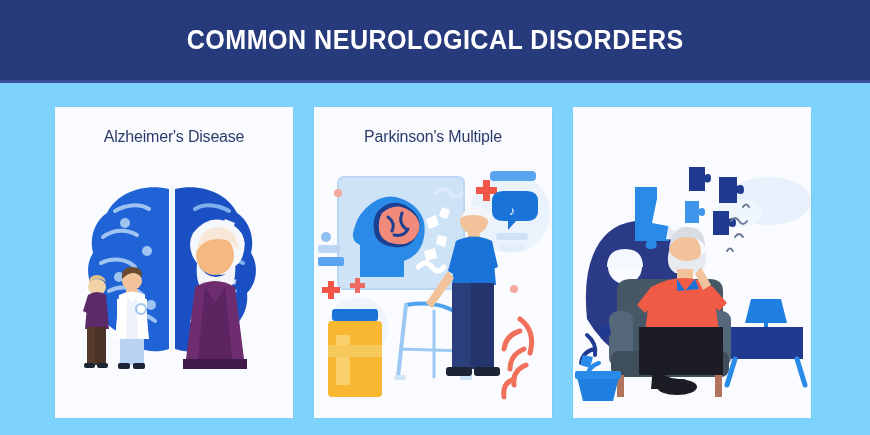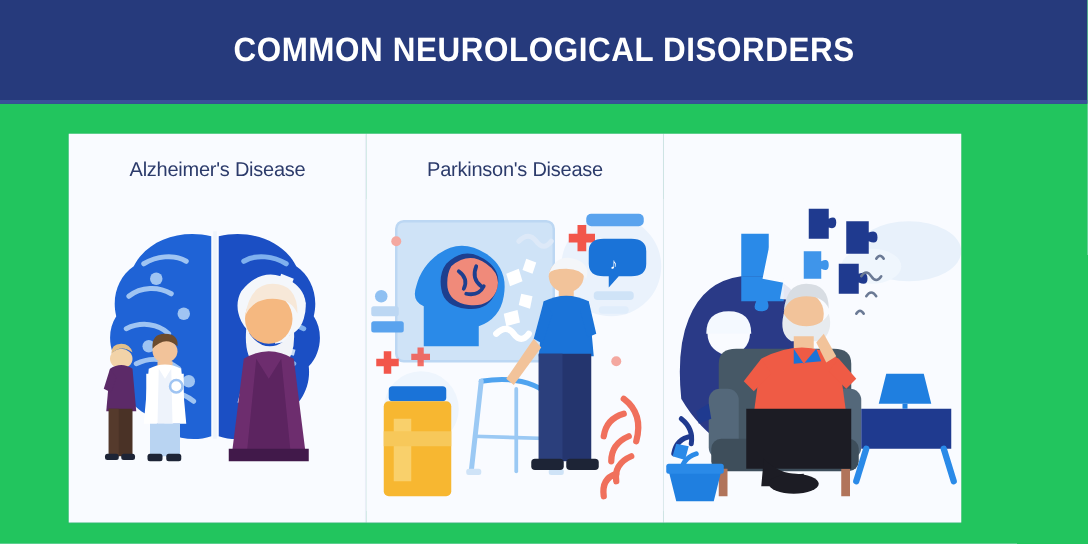--- a/index.html
+++ b/index.html
@@ -10,21 +10,21 @@
     width: 870px;
     height: 435px;
     overflow: hidden;
     background: #d6e5f2;
     font-family: "Liberation Sans", sans-serif;
   }
   .page {
     position: relative;
     width: 870px;
     height: 435px;
-    background: #22c55e;
+    background: #7dd3fc;
   }
 
   
   .banner {
     position: absolute;
     left: 0;
     top: 0;
     width: 870px;
     height: 80px;
     background: #263a7c;
@@ -44,21 +44,21 @@
   }
 
   
   .cards {
     position: absolute;
     left: 55px;
     top: 107px;
     width: 756px;
     height: 230px;
     display: flex;
-    justify-content: flex-start;
+    justify-content: space-between;
   }
   .card {
     position: relative;
     width: 238px;
     height: 311px;
     background: #f9fbff;
     box-shadow: 0 0 1px rgba(120,150,190,0.5);
     overflow: hidden;
   }
   .card-title {
@@ -174,21 +174,21 @@
             <path d="M142 104 q-2 22 8 30 l22 0 q10 -10 8 -30 q-8 14 -19 14 q-11 0 -19 -14z" fill="#f2f4f8"></path>
             <path d="M140 128 q20 -12 40 0 l10 80 -60 0 z" fill="#6d2d6e"></path>
             <path d="M150 128 l10 16 10 -16 8 80 -36 0 z" fill="#5c2460"></path>
             <rect x="128" y="200" width="64" height="10" fill="#41194a"></rect>
           </g>
         </svg>
       </div>
     </div>
 
     <div class="card">
-      <div class="card-title">Parkinson's Disease</div>
+      <div class="card-title">Parkinson's Multiple</div>
       <div class="illus">
         <svg width="238" height="250" viewBox="0 0 238 250" xmlns="http://www.w3.org/2000/svg">
           <rect x="0" y="0" width="238" height="250" fill="#f9fbff"></rect>
 
           <circle cx="196" cy="54" r="40" fill="#eaf2fc"></circle>
           <circle cx="44" cy="168" r="30" fill="#eef5fd"></circle>
 
           <g>
             <rect x="24" y="18" width="126" height="112" rx="6" fill="#cfe3f7"></rect>
             <rect x="24" y="18" width="126" height="112" rx="6" fill="none" stroke="#bcd7f3" stroke-width="2"></rect>

